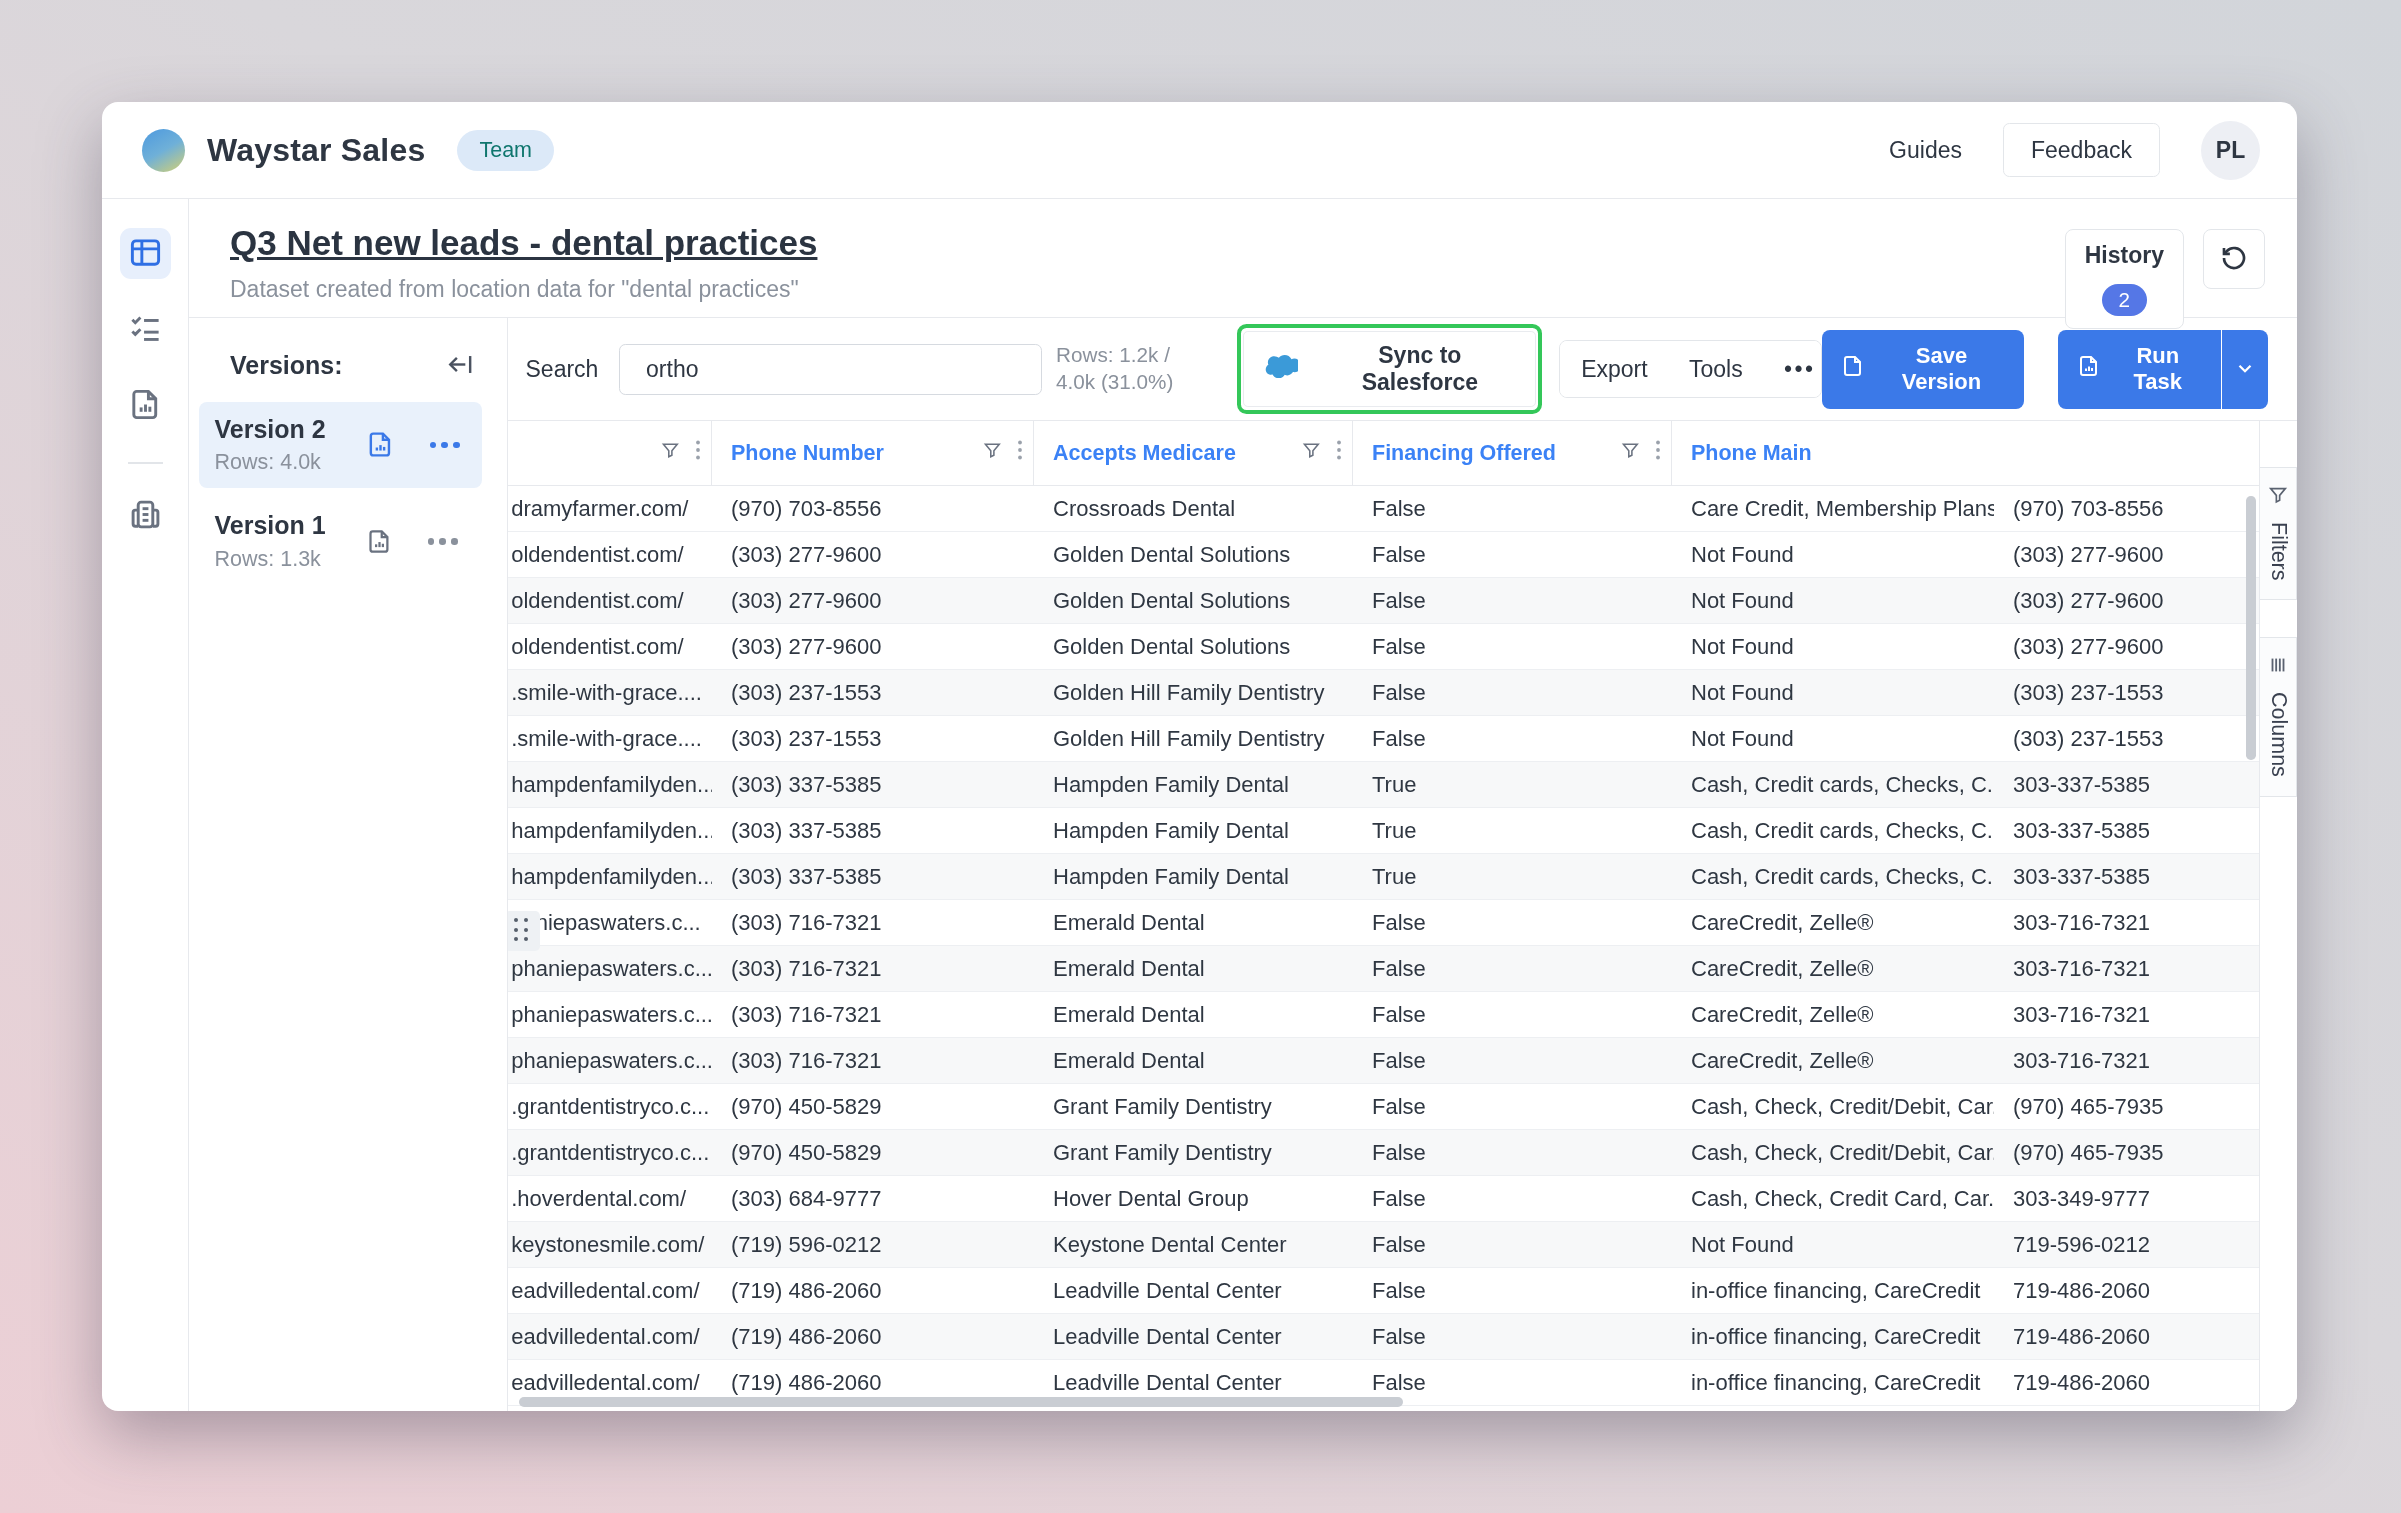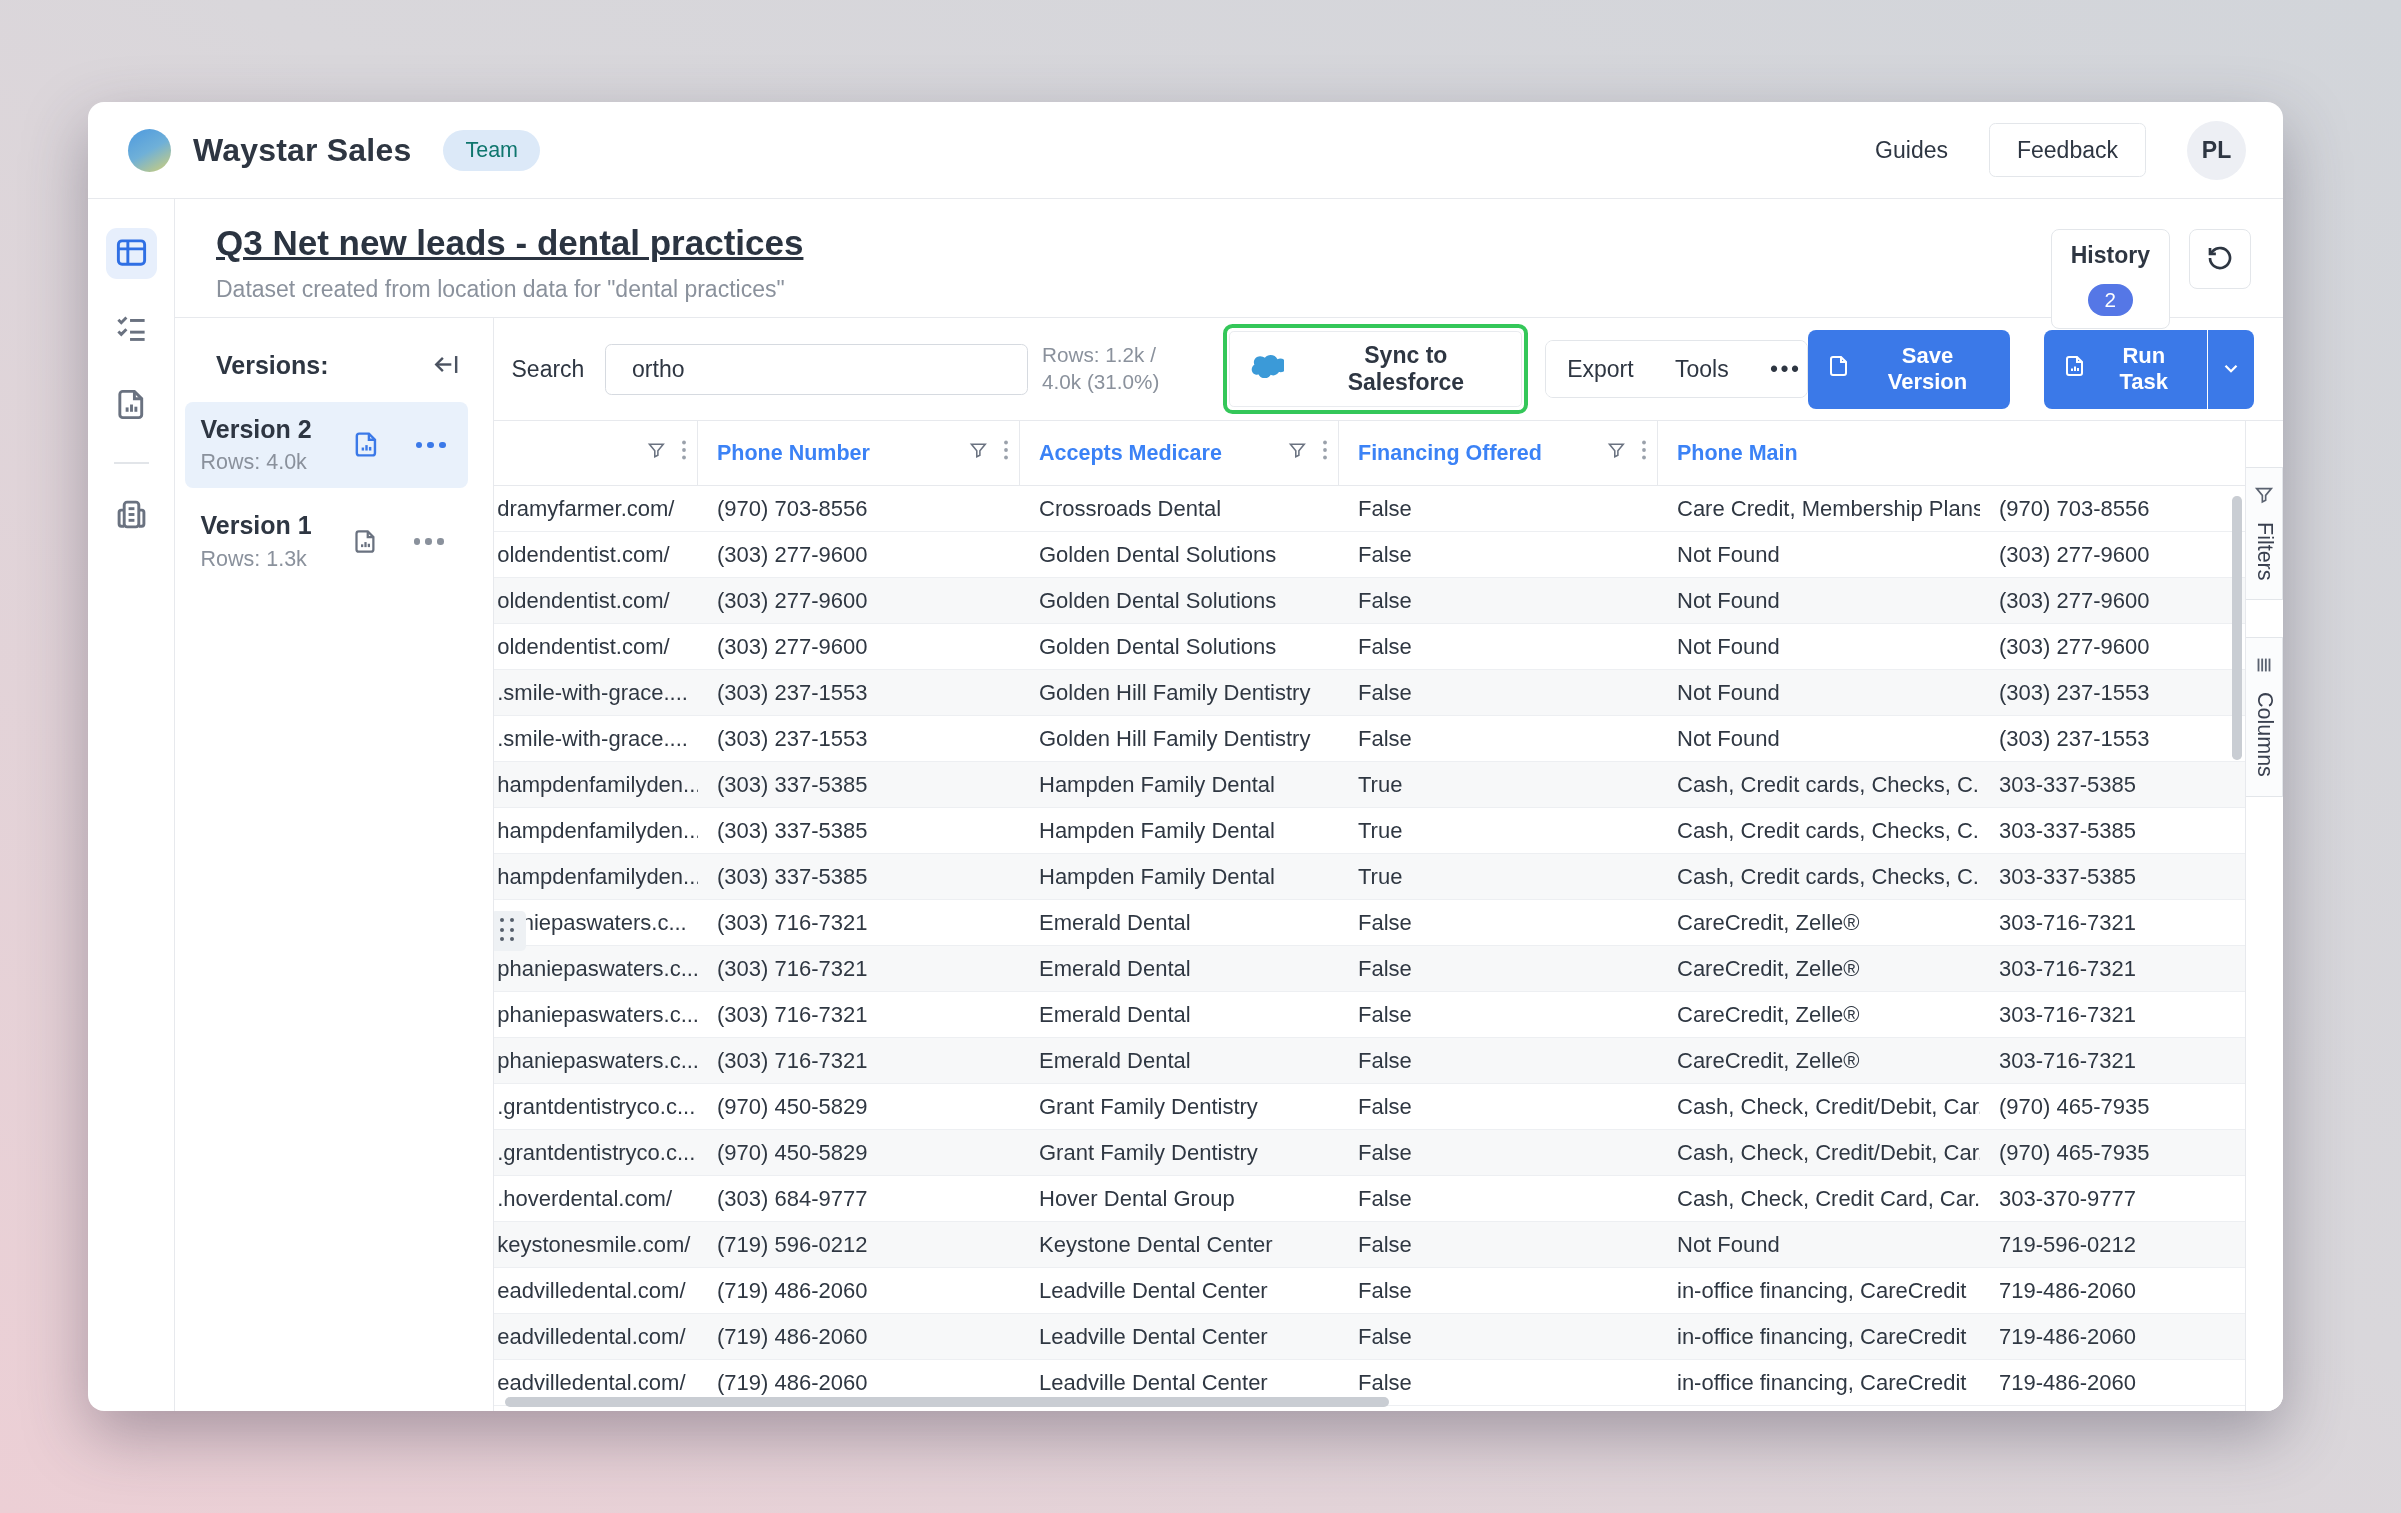--- a/index.html
+++ b/index.html
@@ -4,21 +4,21 @@
 <style>
   * { box-sizing: border-box; margin: 0; padding: 0; }
   html,body { width:2401px; height:1513px; overflow:hidden; }
   body {
     font-family: "Liberation Sans", sans-serif;
     background: linear-gradient(to bottom left, #d2d5da 0%, #d9d7db 45%, #eccfd5 100%);
     position: relative;
     color:#2e3642;
   }
   .window {
-    position:absolute; left:88px; top:102px; width:2195px; height:1309px;
+    position:absolute; left:102px; top:102px; width:2195px; height:1309px;
     background:#fff; border-radius:16px; overflow:hidden;
     box-shadow: 0 24px 64px rgba(60,55,75,.38);
     display:flex; flex-direction:column;
   }
   
   .app-header { height:97px; flex:0 0 97px; display:flex; align-items:center; padding:0 37px 0 40px; border-bottom:0.8px solid #e7e9ed; }
   .logo { width:43px; height:43px; border-radius:50%; background: linear-gradient(150deg,#57a0dd 15%, #6fb0d8 50%, #c9cd7e 95%); }
   .app-name { font-size:32px; font-weight:bold; margin-left:22px; letter-spacing:0.2px; color:#2e3642; }
   .team-badge { margin-left:32px; background:#dce9f8; color:#0f766e; font-size:21.5px; padding:8px 22px; border-radius:794px; }
   .hdr-spacer { flex:1; }
@@ -477,21 +477,21 @@
                     <div class="td">False</div>
                     <div class="td">Cash, Check, Credit/Debit, Car...</div>
                     <div class="td">(970) 465-7935</div>
                   </div>
                   <div class="trow">
                     <div class="td first">.hoverdental.com/</div>
                     <div class="td">(303) 684-9777</div>
                     <div class="td">Hover Dental Group</div>
                     <div class="td">False</div>
                     <div class="td">Cash, Check, Credit Card, Car...</div>
-                    <div class="td">303-370-9777</div>
+                    <div class="td">303-349-9777</div>
                   </div>
                   <div class="trow stripe">
                     <div class="td first">keystonesmile.com/</div>
                     <div class="td">(719) 596-0212</div>
                     <div class="td">Keystone Dental Center</div>
                     <div class="td">False</div>
                     <div class="td">Not Found</div>
                     <div class="td">719-596-0212</div>
                   </div>
                   <div class="trow">

